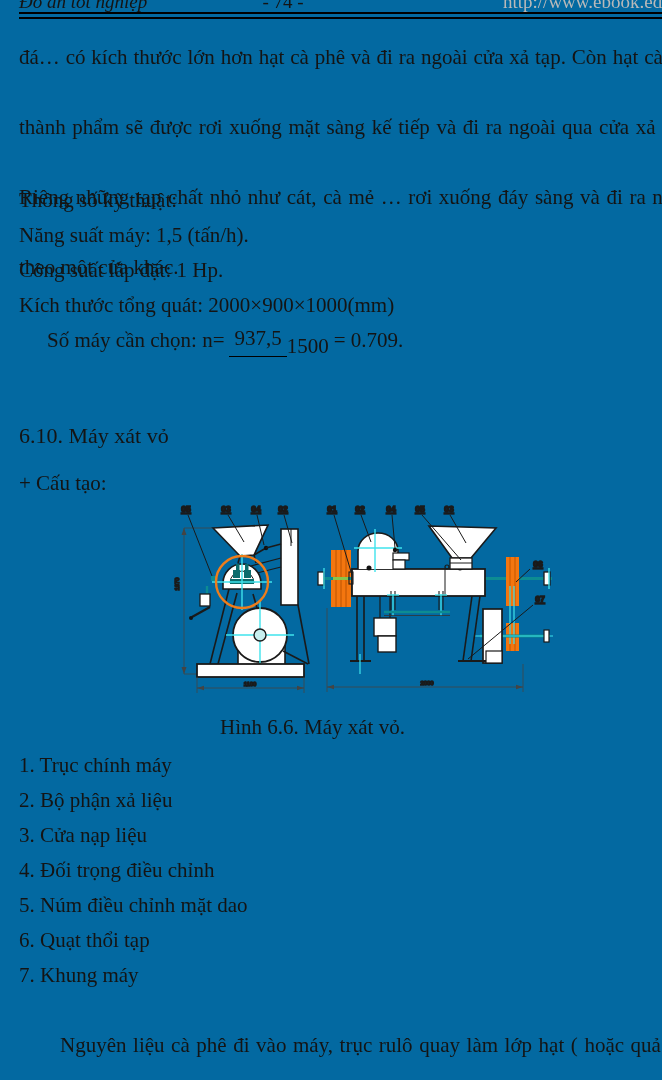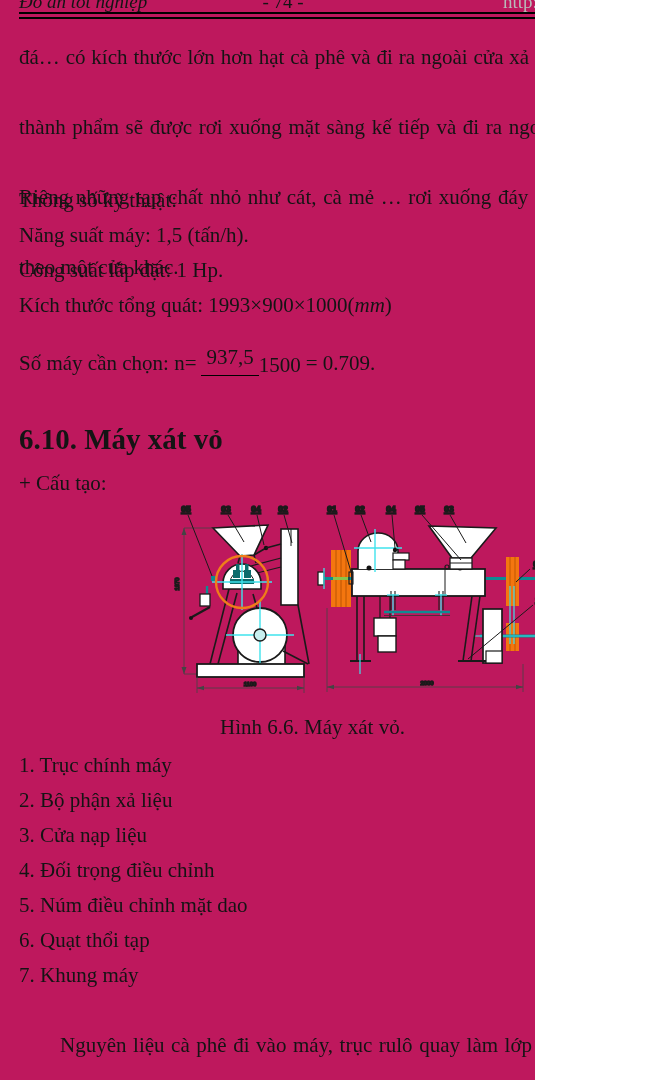--- a/index.html
+++ b/index.html
@@ -1,40 +1,40 @@
 <!DOCTYPE html>
 <html><head>
 <meta charset="utf-8">
 <style>
   html,body{margin:0;padding:0;}
   .page{
     position:relative;
-    width:535px;height:1080px;
-    background:#be185d;
+    width:662px;height:1080px;
+    background:#0369a1;
     overflow:hidden;
     font-family:"Liberation Serif", serif;
     color:#141414;
     font-size:21px;
   }
   .abs{position:absolute;}
   
   .hdr{font-size:19px; white-space:nowrap;}
   .hdr-left{font-style:italic;}
   .hdr-right{color:#b9b9b9;}
   .rule{height:7px; box-sizing:border-box;
         border-top:2.5px solid #000; border-bottom:2.5px solid #000;}
   
   .textblock{line-height:35px; width:680px;}
   .jline{text-align:justify; white-space:normal;}
   .jline::after{content:""; display:inline-block; width:100%;}
   .line{white-space:nowrap;}
   .indent{text-indent:41px;}
-  .bold{font-weight:bold; font-size:29px;}
-  
-  .formula{display:flex; align-items:flex-end; white-space:nowrap;}
+  .bold{font-weight:normal; font-size:22px;}
+  
+  .formula{display:flex; align-items:flex-start; white-space:nowrap;margin-left:28px;}
   .frac{display:inline-flex; text-align:center;
         line-height:21px; margin:0 5px; vertical-align:middle;}
   .frac .num{border-bottom:1.6px solid #000; padding:0 5px 2px;}
   .frac .den{padding-top:8px;}
   
   svg text{font-family:"Liberation Sans", sans-serif;}
   .cadlabel{font-weight:bold; font-size:8.5px; fill:#1a1a1a; text-decoration:underline;}
   .dimtext{font-size:5.8px; fill:#3a3a3a;}
 </style>
 </head>
@@ -51,21 +51,21 @@
     <div class="jline">đá… có kích thước lớn hơn hạt cà phê và đi ra ngoài cửa xả tạp. Còn hạt cà phê</div>
     <div class="jline">thành phẩm sẽ được rơi xuống mặt sàng kế tiếp và đi ra ngoài qua cửa xả liệu.</div>
     <div class="jline">Riêng những tạp chất nhỏ như cát, cà mẻ … rơi xuống đáy sàng và đi ra ngoài</div>
     <div class="line">theo một cửa khác.</div>
   </div>
 
   <div class="abs textblock" style="left:19px; top:183px;">
     <div class="line">Thông số kỹ thuật:</div>
     <div class="line">Năng suất máy: 1,5 (tấn/h).</div>
     <div class="line">Công suất lắp đặt: 1 Hp.</div>
-    <div class="line"><span>Kích thước tổng quát: 1993×900×1000(</span><span style="font-style:italic">mm</span><span>)</span></div>
+    <div class="line"><span>Kích thước tổng quát: 2000×900×1000(</span><span style="">mm</span><span>)</span></div>
   </div>
 
   <div class="abs formula" style="left:19px; top:328px; height:48px;">
     <span>Số máy cần chọn: n=</span>
     <span class="frac">
       <span class="num">937,5</span>
       <span class="den">1500</span>
     </span>
     <span>= 0.709.</span>
   </div>

